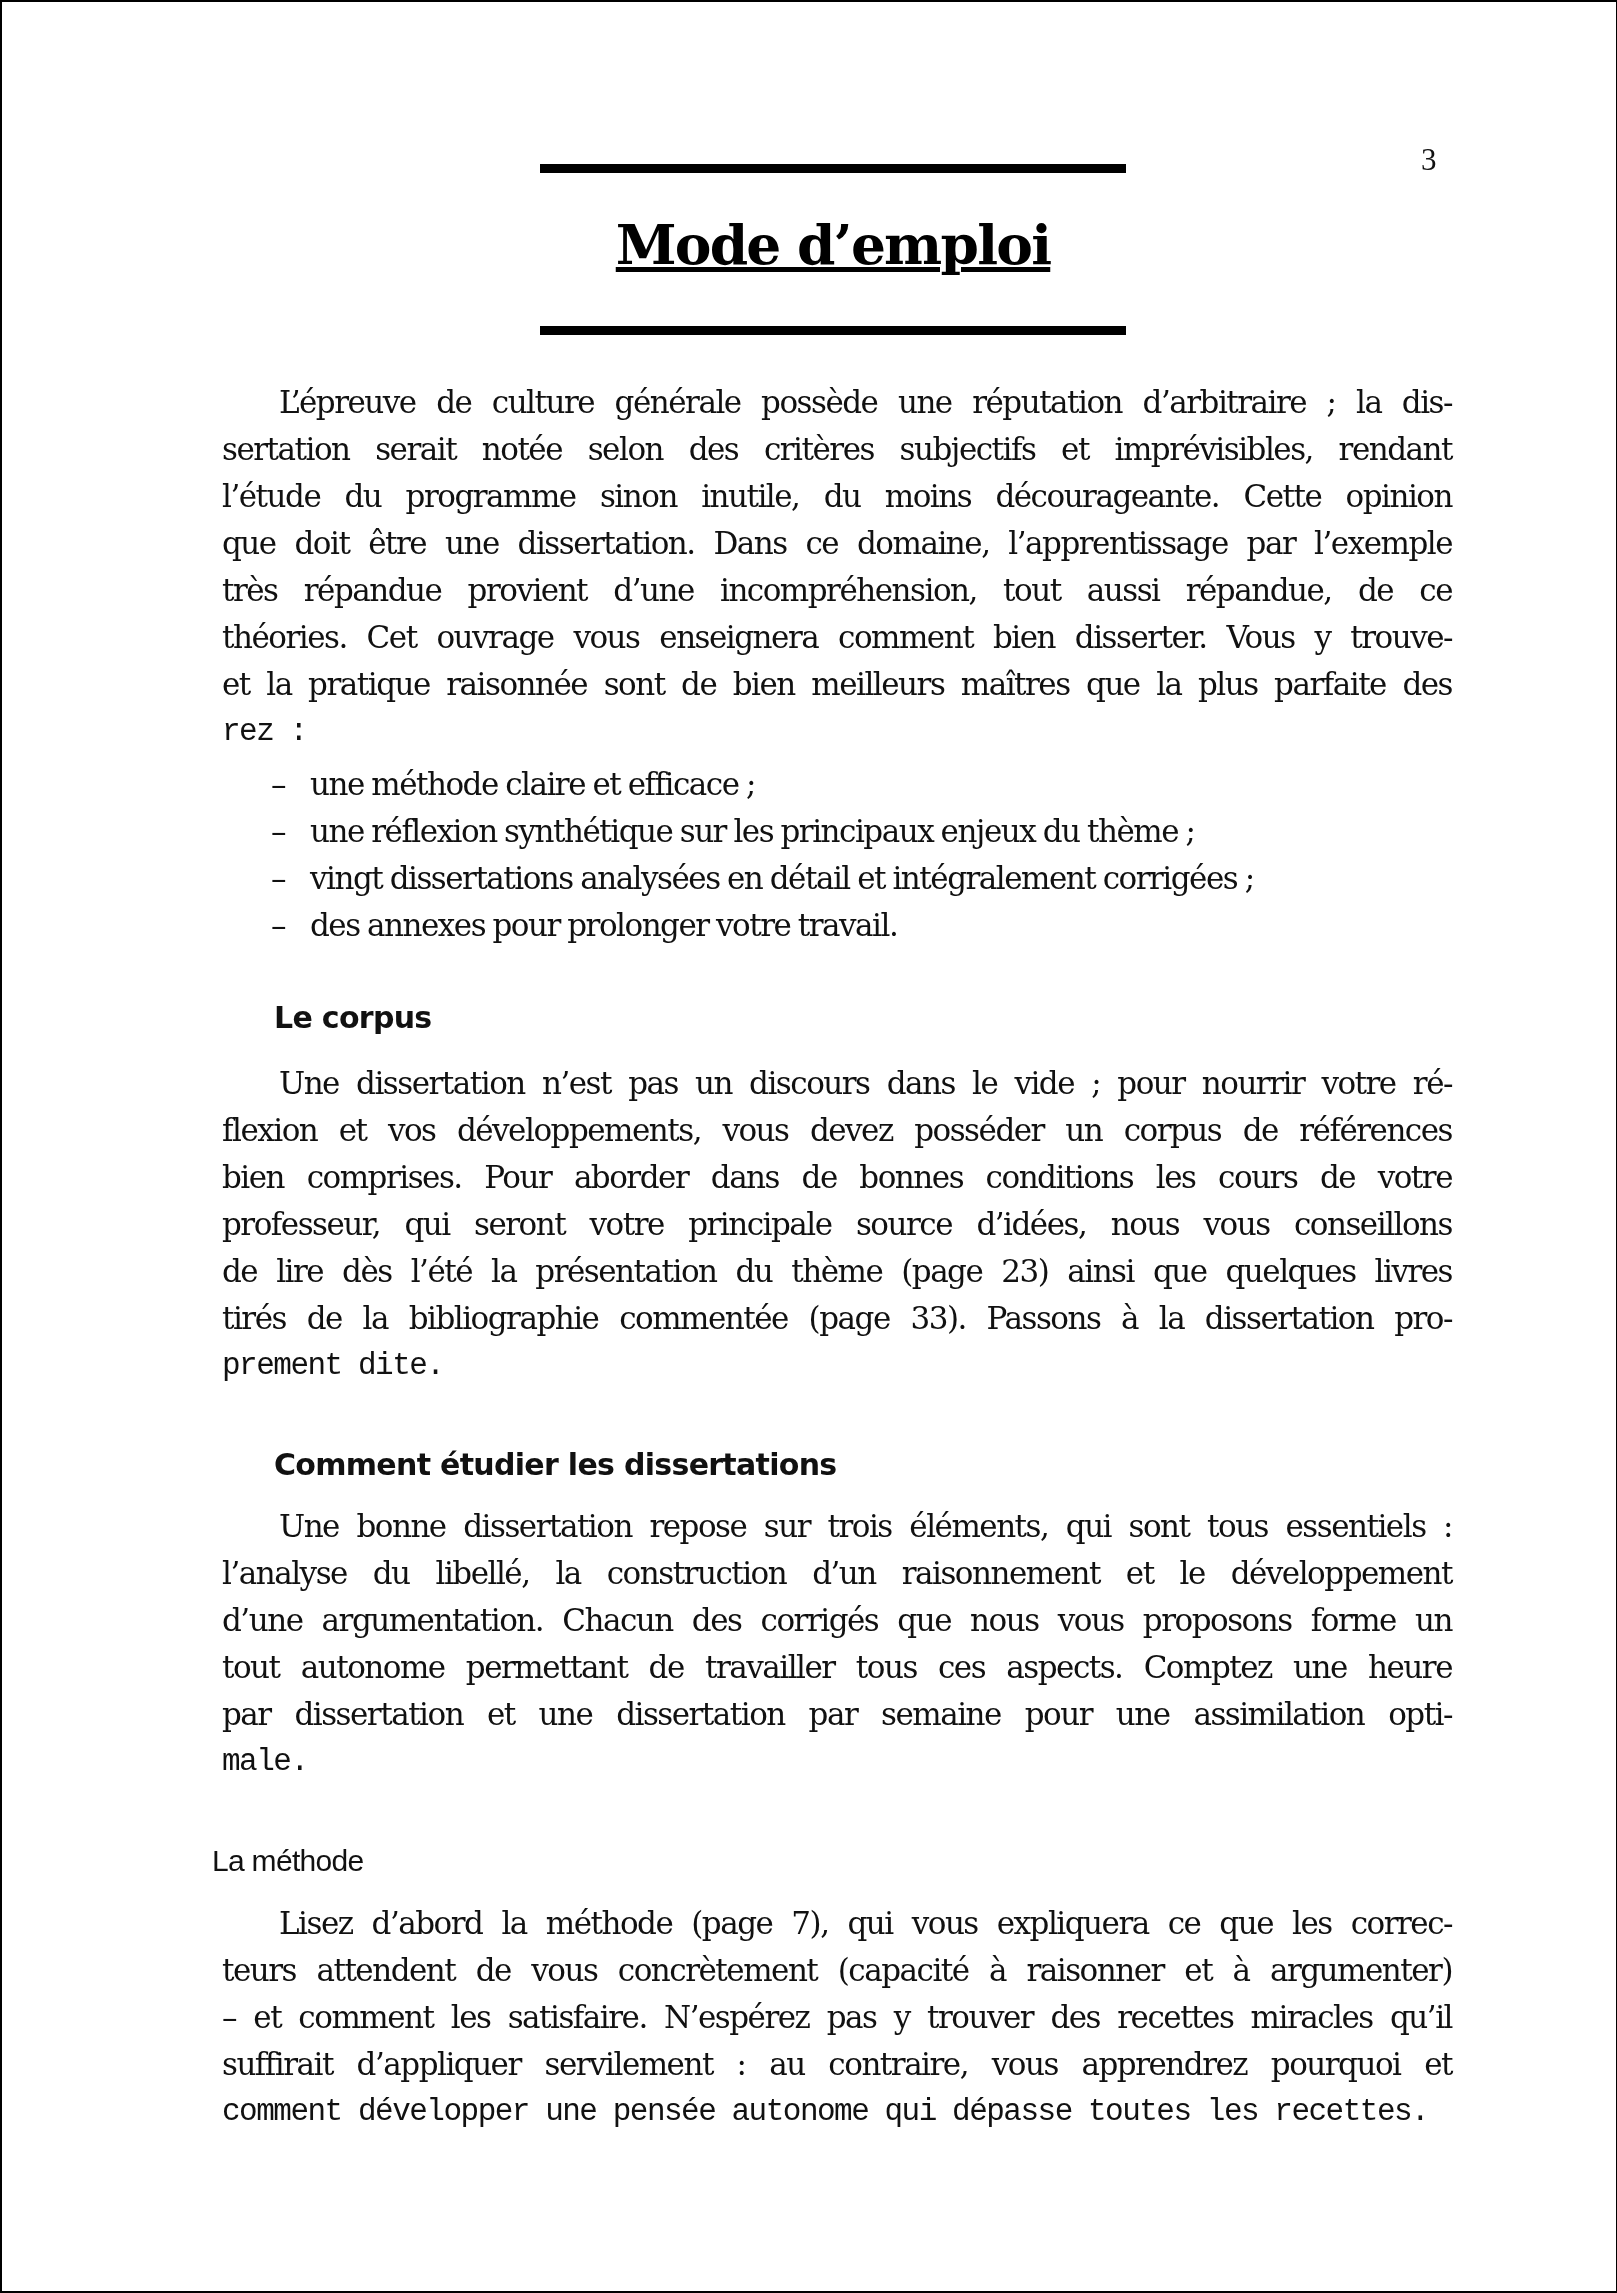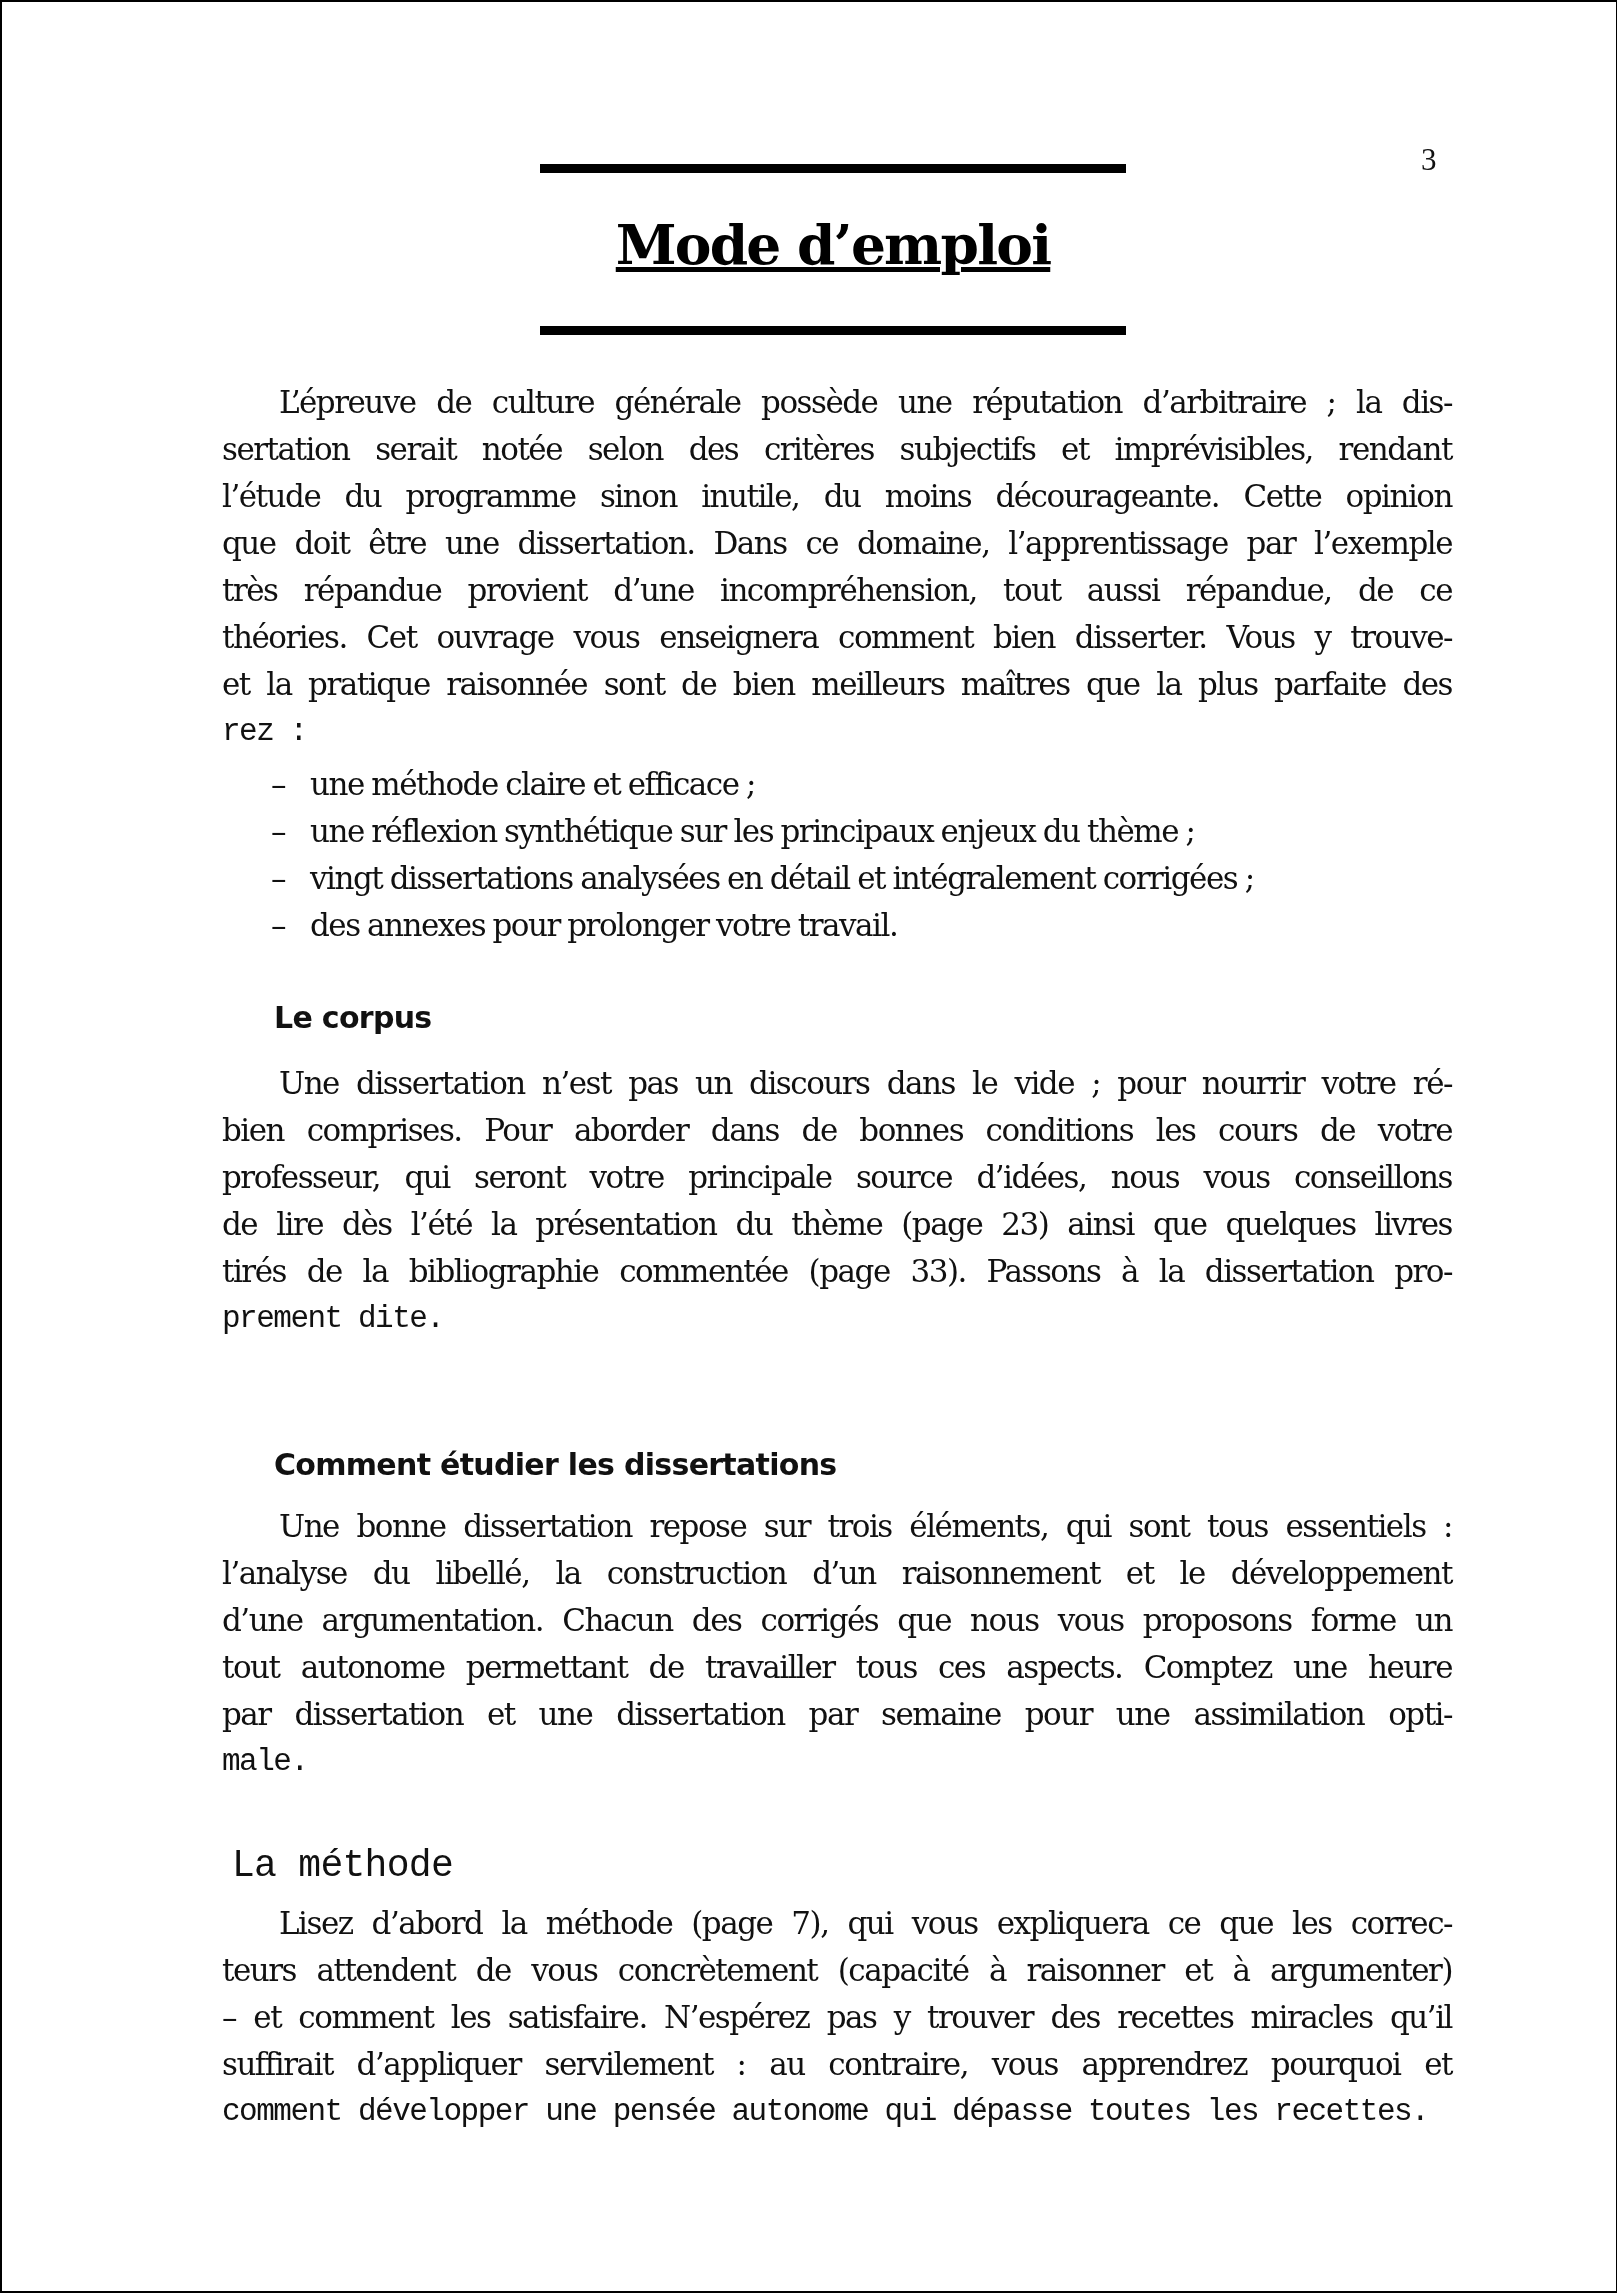--- a/index.html
+++ b/index.html
@@ -31,22 +31,22 @@
   .list { position: absolute; left: 269px; width: 1108px;
     font-family: "DejaVu Serif", serif; font-size: 31px; line-height: 47px;
     color: #111; letter-spacing: -1.5px; word-spacing: -0.9px; }
   .list-item { display: flex; height: 47px; }
   .dash { width: 39px; }
   .heading {
     position: absolute; left: 272px; font-family: "DejaVu Sans", sans-serif;
     font-weight: bold; font-size: 30px; color: #111; letter-spacing: -0.7px;
   }
   .subheading {
-    position: absolute; left: 230px; font-family: Liberation Mono, monospace;
-    font-weight: normal; font-size: 38px; color: #111; letter-spacing: -0.7px;
+    position: absolute; left: 210px; font-family: Liberation Sans, sans-serif;
+    font-weight: normal; font-size: 30px; color: #111; letter-spacing: -0.7px;
   }
 </style>
 </head>
 <body>
 
 <div class="page">
 
   <div class="page-number">3</div>
 
   <div class="rule top"></div>
@@ -79,20 +79,21 @@
     </div>
     <div class="list-item">
       <span class="dash">–</span>
       <span>des annexes pour prolonger votre travail.</span>
     </div>
   </div>
 
   <div class="heading" style="top:998px;">Le corpus</div>
   <div class="block" style="top:1058px;">
     <span class="line indent">Une dissertation n’est pas un discours dans le vide ; pour nourrir votre ré-</span>
+    <span class="line">flexion et vos développements, vous devez posséder un corpus de références</span>
     <span class="line">bien comprises. Pour aborder dans de bonnes conditions les cours de votre</span>
     <span class="line">professeur, qui seront votre principale source d’idées, nous vous conseillons</span>
     <span class="line">de lire dès l’été la présentation du thème (page 23) ainsi que quelques livres</span>
     <span class="line">tirés de la bibliographie commentée (page 33). Passons à la dissertation pro-</span>
     <span class="line last">prement dite.</span>
   </div>
 
   <div class="heading" style="top:1445px;">Comment étudier les dissertations</div>
   <div class="block" style="top:1501px;">
     <span class="line indent">Une bonne dissertation repose sur trois éléments, qui sont tous essentiels :</span>

